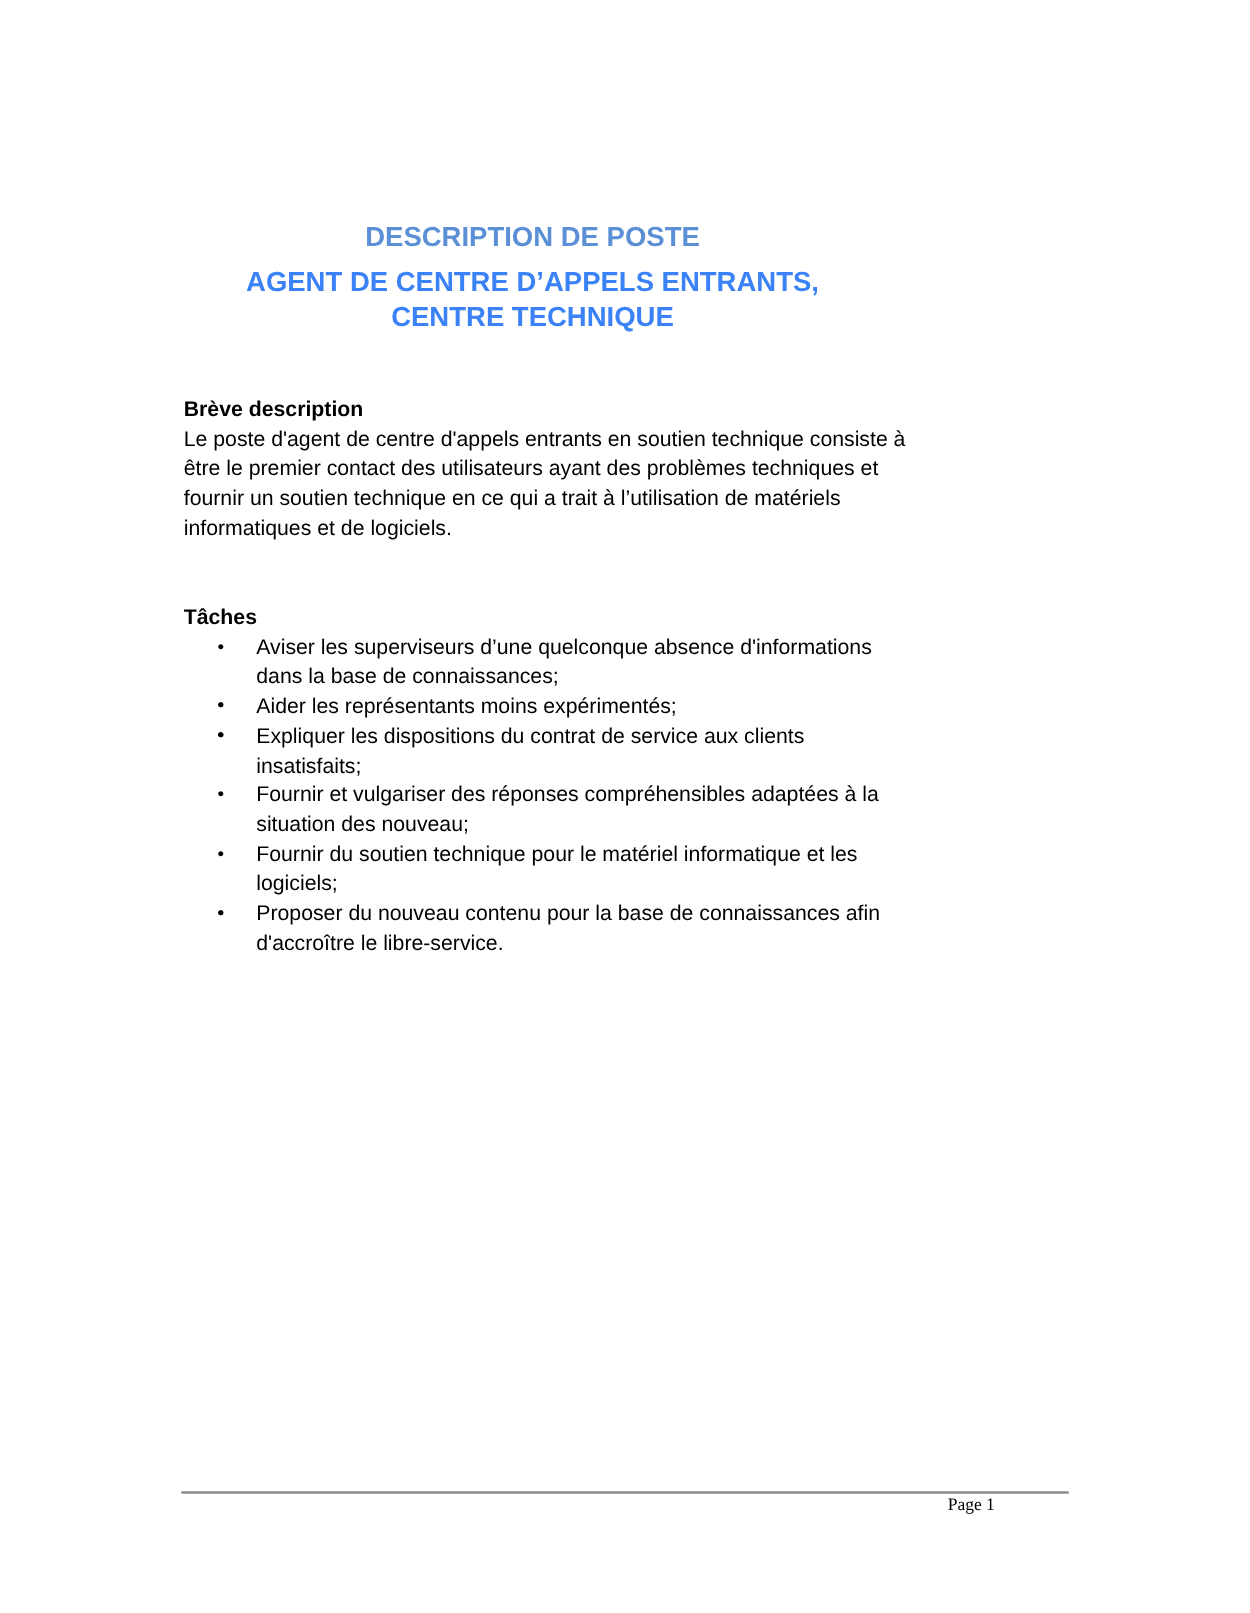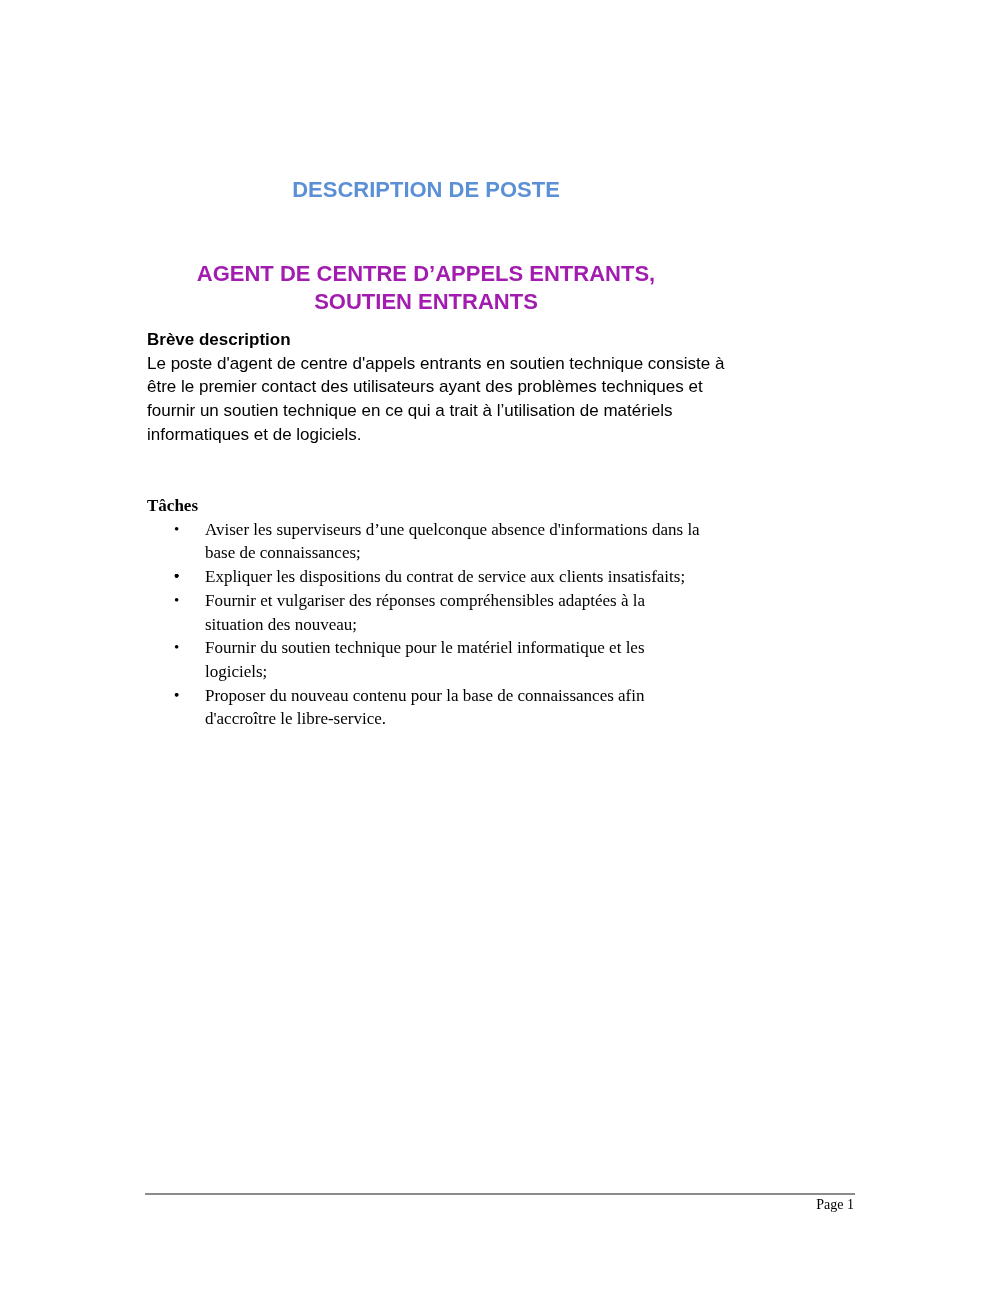--- a/index.html
+++ b/index.html
@@ -35,39 +35,37 @@
     }
     .job-title {
       position: absolute;
       left: 0;
       width: 852px;
       top: 212px;
       text-align: center;
       font-weight: bold;
       font-size: 22px;
       line-height: 28px;
-      color: #a21caf;
-      margin-top: 48px;
+      color: #3b82f6;
     }
     .job-title span { display: block; }
     .section {
       position: absolute;
       left: 147px;
       width: 580px;
       font-size: 17px;
       line-height: 23.7px;
-      margin-top: 12px;
     }
     .section-heading {
       font-weight: bold;
       font-size: 17px;
       line-height: 23.7px;
     }
     .summary { top: 316px; }
-    .tasks { top: 482px; font-family: Liberation Serif, serif; }
+    .tasks { top: 482px; }
     .task-list {
       list-style: none;
       margin: 0;
       padding: 0;
     }
     .task-item {
       position: relative;
       padding-left: 58px;
       width: 500px;
     }
@@ -83,55 +81,56 @@
       top: 1193px;
       width: 710px;
       height: 2px;
       background: #8c8c8c;
     }
     .page-number {
       position: absolute;
       left: 700px;
       width: 154px;
       top: 1197px;
-      text-align: right;
+      text-align: center;
       font-family: "Liberation Serif", serif;
       font-size: 14px;
       color: #000000;
     }
   </style>
 </head>
 <body>
 
 <div class="page">
 
   <div class="doc-kind">DESCRIPTION DE POSTE</div>
 
   <div class="job-title">
     <span>AGENT DE CENTRE D’APPELS ENTRANTS,</span>
-    <span>SOUTIEN ENTRANTS</span>
+    <span>CENTRE TECHNIQUE</span>
   </div>
 
   <div class="section summary">
     <div class="section-heading">Brève description</div>
     <div>Le poste d'agent de centre d'appels entrants en soutien technique consiste à être le premier contact des utilisateurs ayant des problèmes techniques et fournir un soutien technique en ce qui a trait à l’utilisation de matériels informatiques et de logiciels.</div>
   </div>
 
   <div class="section tasks">
     <div class="section-heading">Tâches</div>
     <ul class="task-list">
       <li class="task-item">
         <span class="bullet">•</span>
         <span>Aviser les superviseurs d’une quelconque absence d'informations dans la base de connaissances;</span>
       </li>
       <li class="task-item">
         <span class="bullet">•</span>
       </li>
       <li class="task-item">
         <span class="bullet">•</span>
+        <span>Aider les représentants moins expérimentés;</span>
       </li>
       <li class="task-item">
         <span class="bullet">•</span>
       </li>
       <li class="task-item">
         <span class="bullet">•</span>
       </li>
       <li class="task-item">
         <span class="bullet">•</span>
         <span>Expliquer les dispositions du contrat de service aux clients insatisfaits;</span>

